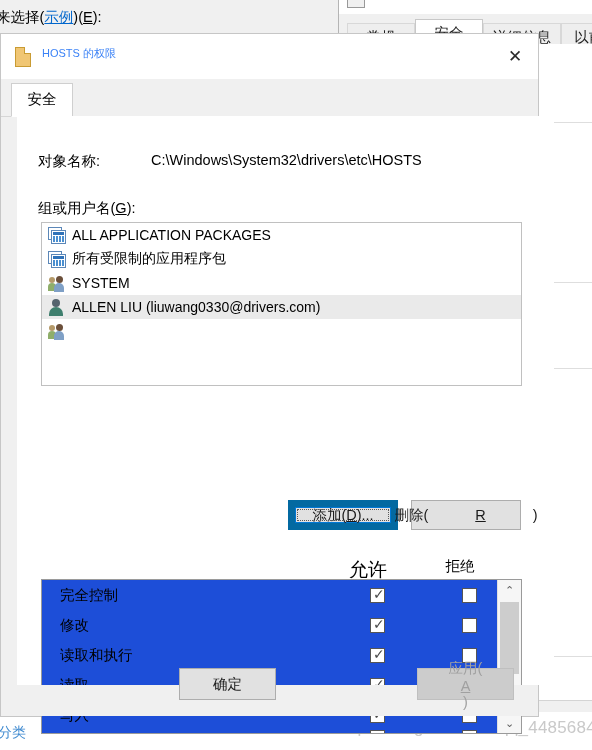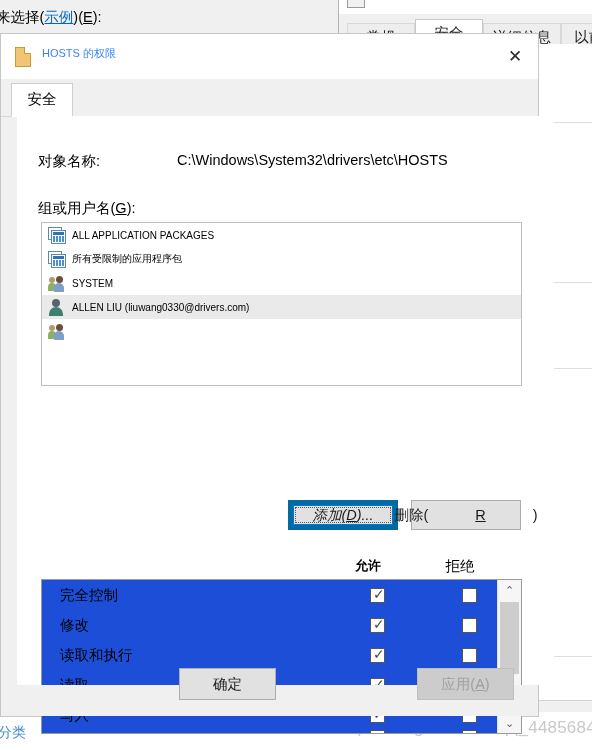--- a/index.html
+++ b/index.html
@@ -141,33 +141,33 @@
   .dlg-page {
     position:absolute; left:0; top:82px; width:537px; height:569px;
     background:#ffffff;
     margin-left:16px;
   }
 
   .obj-label {
     position:absolute; left:21px; top:36px; font-size:14.5px; white-space:nowrap;
   }
   .obj-value {
-    position:absolute; left:160px; top:36px; font-size:14.5px; white-space:nowrap;
+    position:absolute; left:134px; top:36px; font-size:14.5px; white-space:nowrap;
   }
   .grp-label {
     position:absolute; left:21px; top:83px; font-size:14.5px; white-space:nowrap;
   }
 
   .grp-list {
     position:absolute; left:24px; top:106px; width:481px; height:164px;
     background:#ffffff; border:1px solid #c0c0c0; box-sizing:border-box; overflow:hidden;
   }
   .grp-row {
     position:relative; height:24px; display:flex; align-items:center;
-    padding-left:6px; font-size:10px; white-space:nowrap;
+    padding-left:6px; font-size:14px; white-space:nowrap;
   }
   .grp-row.sel { background:#eaeaea; }
   .grp-row .gname { margin-left:7px; }
 
   
   .ic { position:relative; width:17px; height:17px; flex:0 0 17px; }
   
   .ic-pkg .back {
     position:absolute; left:0; top:0; width:12px; height:11px;
     background:#ffffff; border:1.5px solid #5b87b8;
@@ -200,36 +200,36 @@
 
   
   .btn {
     position:absolute; box-sizing:border-box;
     background:#e1e1e1; border:1px solid #adadad;
     font-size:14.5px; color:#1a1a1a; text-align:center;
     display:flex; align-items:center; justify-content:center;
     white-space:nowrap; cursor:default; user-select:none;
   }
   .btn.focus {
-    border:5px solid #0369a1; box-shadow:inset 0 0 0 1px #0078d7;font-style:italic;
+    border:7px solid #0369a1; box-shadow:inset 0 0 0 1px #0078d7;
   }
   .btn.focus .inner-dot {
     position:absolute; left:2px; top:2px; right:2px; bottom:2px;
     border:1px dotted #5a5a5a;
   }
-  .btn.disabled { color:#a0a0a0; background:#cccccc; border-color:#bfbfbf; }
+  .btn.disabled { color:#a0a0a0; background:#cccccc; border-color:#bfbfbf;flex-direction:column; }
 
   .btn-add   { left:271px; top:384px; width:110px; height:30px; }
   .btn-del   { left:394px; top:384px; width:110px; height:30px;gap:47px; }
 
   .perm-label {
     position:absolute; left:24px; top:441px; font-size:14.5px; white-space:nowrap;
   }
   .perm-allow-h {
-    position:absolute; left:331px; top:441px; width:40px; font-size:13px; text-align:center;font-weight:bold;
+    position:absolute; left:331px; top:441px; width:40px; font-size:19px; text-align:center;
   }
   .perm-deny-h {
     position:absolute; left:423px; top:441px; width:40px; font-size:14.5px; text-align:center;
   }
 
   .perm-list {
     position:absolute; left:24px; top:463px; width:481px; height:155px;
     border:1px solid #9a9a9a; background:#1d4ed8; box-sizing:border-box; overflow:hidden;
   }
   .perm-scroll { position:absolute; left:0; top:0; right:24px; bottom:0; overflow:hidden; }

